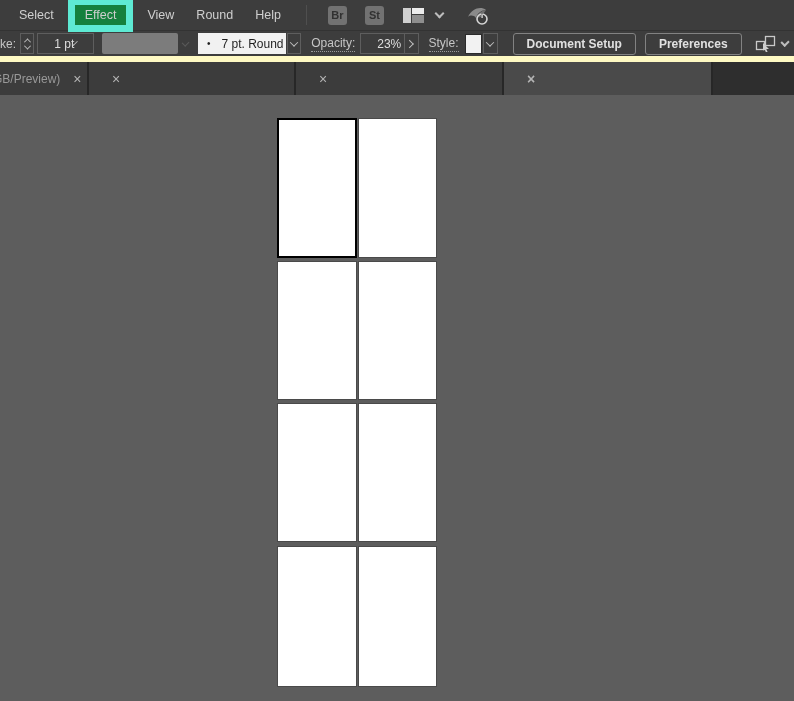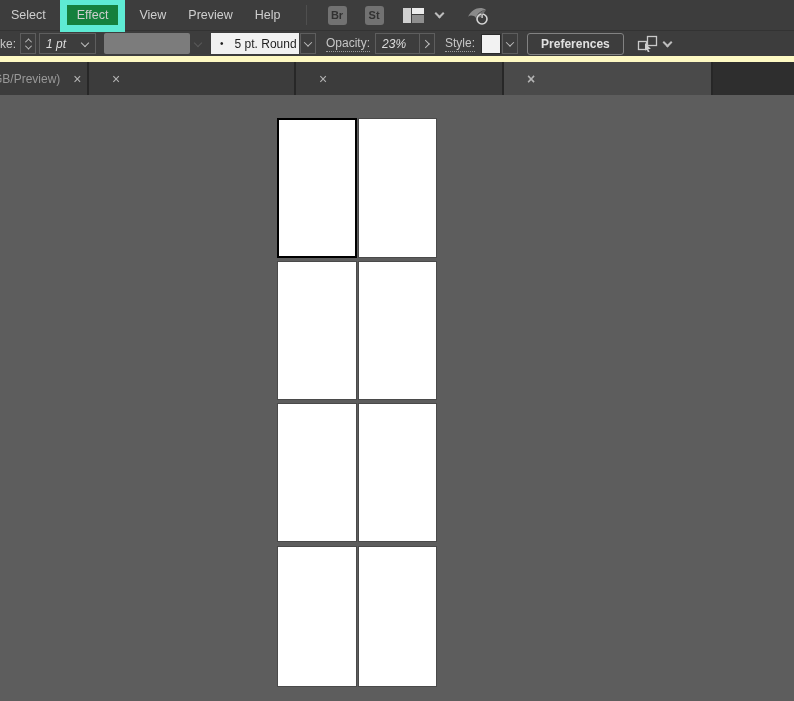--- a/index.html
+++ b/index.html
@@ -6,21 +6,21 @@
   html,body { margin:0; padding:0; background:#222; }
   .app {
     position:relative; width:794px; height:701px; overflow:hidden;
     background:#5d5d5d; font-family:"Liberation Sans", sans-serif;
     -webkit-font-smoothing:antialiased; user-select:none;
   }
 
   
   .menubar {
     height:30px; background:#3d3d3d; display:flex; align-items:center;
-    color:#cfcfcf; font-size:12.5px; 
+    color:#cfcfcf; font-size:12.5px; padding-left:8px;
   }
   .menu-item { padding:4px 11px; cursor:default; }
   .menu-item.boxed { border:7px solid #5eead4; background:#15803d; padding:3px 10px; margin:4px 3px; }
   .menu-sep { width:1px; height:20px; background:#4f4f4f; margin:0 12px 0 14px; }
   .sq-btn {
     width:19px; height:19px; background:#727272; color:#313131; border-radius:3px;
     font-size:11px; font-weight:bold; display:flex; align-items:center; justify-content:center;
     margin:16px 9px;
   }
   .ws-icon { width:21px; height:15px; margin:0 6px 0 10px; position:relative; }
@@ -32,21 +32,21 @@
   .sync-icon { position:relative; width:28px; height:22px; margin-left:16px; }
 
   
   .controlbar {
     height:32px; background:#3d3d3d; border-top:1px solid #333;
     border-bottom:6px solid #fef9c3; display:flex; align-items:center;
     font-size:12px; color:#c6c6c6; white-space:nowrap;
   }
   .field {
     height:21px; border:1px solid #5e5e5e; background:#3d3d3d;
-    display:flex; align-items:center; padding:0 6px; color:#dedede;font-style:italic;
+    display:flex; align-items:center; padding:0 16px; color:#dedede;
   }
   .stepper {
     width:16px; height:21px; border:1px solid #5e5e5e; margin:0 3px 0 4px;
     display:flex; flex-direction:column; align-items:center; justify-content:center; gap:2px;
   }
   .chev-u-s { width:5px; height:5px; border-left:1.5px solid #c0c0c0; border-top:1.5px solid #c0c0c0; transform:rotate(45deg) translate(1px,1px); }
   .chev-d-s { width:5px; height:5px; border-right:1.5px solid #c0c0c0; border-bottom:1.5px solid #c0c0c0; transform:rotate(45deg) translate(-1px,-1px); }
   .in-chev { width:6px; height:6px; border-right:1.7px solid #bdbdbd; border-bottom:1.7px solid #bdbdbd; transform:rotate(45deg); margin:-2px 1px 0 auto; }
   .profile-box { width:86px; height:21px; background:#7c7c7c; border-radius:2px; margin-left:8px; }
   .chev-dis { width:6px; height:6px; border-right:1.7px solid #5a5a5a; border-bottom:1.7px solid #5a5a5a; transform:rotate(45deg); margin:-2px 4px 0 5px; }
@@ -100,21 +100,21 @@
 </style>
 </head>
 <body>
 
 <div class="app">
 
   <div class="menubar">
     <div class="menu-item">Select</div>
     <div class="menu-item boxed">Effect</div>
     <div class="menu-item">View</div>
-    <div class="menu-item">Preview</div>
+    <div class="menu-item">Round</div>
     <div class="menu-item">Help</div>
 
     <div class="menu-sep"></div>
 
     <div class="sq-btn">Br</div>
     <div class="sq-btn">St</div>
 
     <div class="ws-icon">
       <div class="b1"></div>
         <div class="b2"></div>
@@ -144,40 +144,41 @@
     <div class="field" style="width:57px;">
       <span>1 pt</span>
       <div class="in-chev"></div>
     </div>
 
     <div class="profile-box"></div>
     <div class="chev-dis"></div>
 
     <div class="brush-field">
       <span class="bullet">•</span>
-      <span>5 pt. Round</span>
+      <span>7 pt. Round</span>
     </div>
     <div class="chev-btn">
         <div class="c"></div>
       </div>
 
     <span class="dotted-label">Opacity:</span>
     <div class="field" style="width:44px;margin-left:5px;border-right:none;">
       <span>23%</span>
     </div>
     <div class="chev-btn" style="margin-left:0;">
         <div class="r"></div>
       </div>
 
     <span class="dotted-label">Style:</span>
     <div class="swatch"></div>
     <div class="chev-btn">
         <div class="c"></div>
       </div>
 
+    <button class="btn" style="margin-left:15px;">Document Setup</button>
     <button class="btn" style="margin-left:9px;">Preferences</button>
 
     <div class="sel-sim">
       <svg width="24" height="18" viewBox="0 0 24 18">
         <rect x="2.5" y="6.5" width="8" height="8" fill="none" stroke="#c9c9c9" stroke-width="1.3"></rect>
         <rect x="11.5" y="1.5" width="9" height="9" fill="none" stroke="#c9c9c9" stroke-width="1.3"></rect>
         <path d="M9 8 L15 14 L12.3 14 L13.6 17 L11.8 17 L10.6 14.2 L9 15.8 Z" fill="#cfcfcf"></path>
       </svg>
     </div>
     <div class="chev-d" style="margin-left:4px;"></div>

